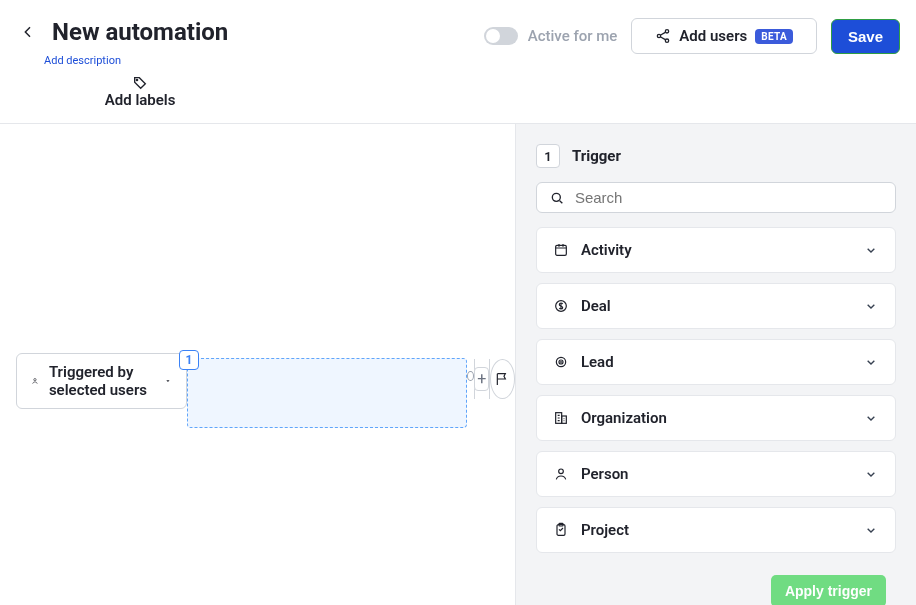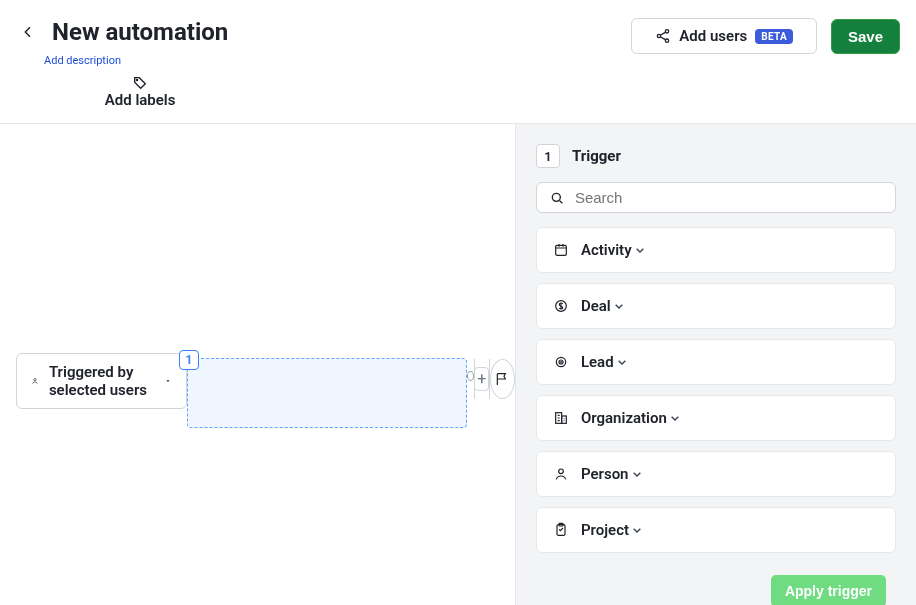--- a/index.html
+++ b/index.html
@@ -45,21 +45,21 @@
     display:flex; align-items:center; gap:8px;
     border:1px solid #d1d5db; background:#fff; border-radius:6px;
     padding:8px 23px; font-size:15px; font-weight:600; cursor:pointer;
     color:#21232c;
   }
   .badge {
     background:#3b5bdb; color:#fff; font-size:10px; font-weight:700;
     padding:2px 6px; border-radius:4px; letter-spacing:0.3px;
   }
   .btn-primary {
-    background:#15803d; color:#fff; border:1px solid #2f9e44;
+    background:#1d4ed8; color:#fff; border:1px solid #2f9e44;
     border-radius:6px; padding:8px 16px; font-size:15px; font-weight:700; cursor:pointer;
   }
   
   .main { display:flex; height: calc(605px - 112px); }
   .canvas {
     flex: 1; position: relative; padding-top: 16px;
     display:flex; flex-direction:row; align-items:center;margin-left:16px;
   }
   .trigger-select {
     margin-top: 4px;
@@ -109,21 +109,21 @@
   .search-box {
     position:relative; background:#fff; border:1px solid #d1d5db; border-radius:6px;
     height:31px; display:flex; align-items:center; padding:0 12px; gap:10px;
   }
   .search-box input {
     border:none; outline:none; font-size:15px; width:100%; background:transparent;
   }
   .cat-list { display:flex; flex-direction:column; gap:10px; }
   .cat-item {
     background:#fff; border:1px solid #e5e7eb; border-radius:6px;
-    height:46px; display:flex; align-items:center; 
+    height:46px; display:flex; align-items:center; justify-content:space-between;
     padding:0 16px; cursor:pointer;
   }
   .cat-left { display:flex; align-items:center; gap:12px; }
   .cat-label { font-size:15px; font-weight:600; }
   .panel-footer {
     position:absolute; bottom:0; right:16px; padding:10px 14px;
   }
   .apply-btn {
     background:#69db7c; color:#fff; border:none; border-radius:5px;
     padding:8px 14px; font-size:14px; font-weight:700; cursor:pointer;
@@ -150,20 +150,24 @@
     <div class="add-desc">Add description</div>
     <div class="labels-row">
       <svg class="ico" viewBox="0 0 24 24" fill="none" stroke="currentColor" stroke-width="2">
           <path d="M20 13l-7 7-9-9V4h7l9 9z"></path>
           <circle cx="7.5" cy="7.5" r="1" fill="currentColor"></circle>
         </svg>
       <span class="lbl-text">Add labels</span>
     </div>
   </div>
   <div class="header-right">
+    <div class="toggle-wrap">
+      <div class="toggle"></div>
+      <span class="toggle-label">Active for me</span>
+    </div>
     <div class="btn">
       <svg class="ico" viewBox="0 0 24 24" fill="none" stroke="currentColor" stroke-width="2">
           <circle cx="18" cy="5" r="2.5"></circle>
           <circle cx="6" cy="12" r="2.5"></circle>
           <circle cx="18" cy="19" r="2.5"></circle>
           <path d="M8.5 10.5l7-4M8.5 13.5l7 4"></path>
         </svg>
       <span>Add users</span>
       <span class="badge">BETA</span>
     </div>

